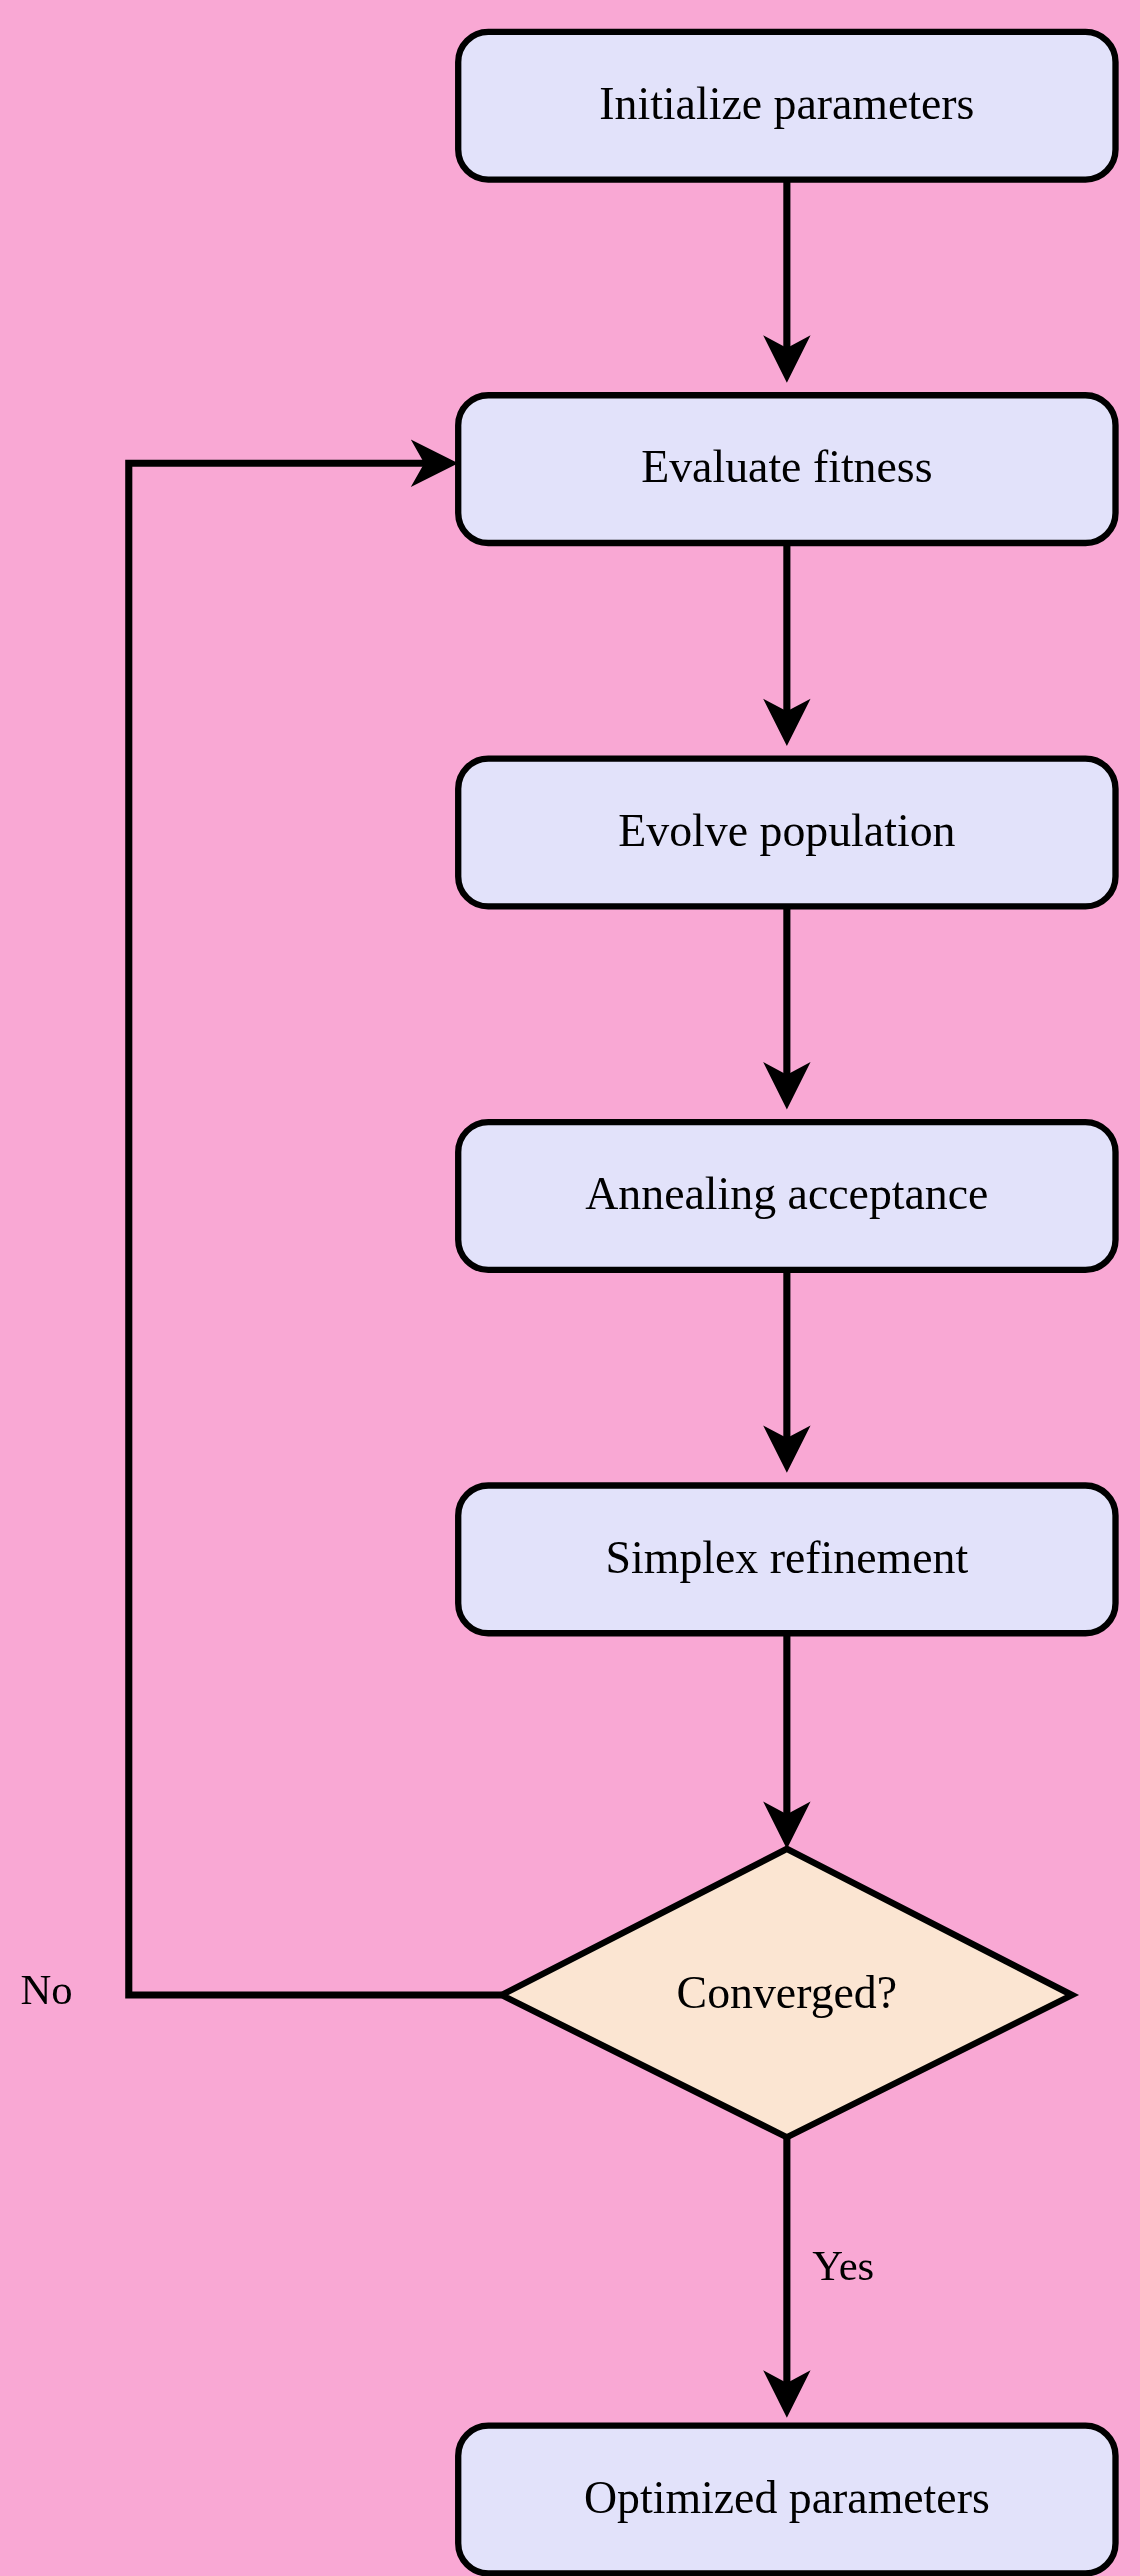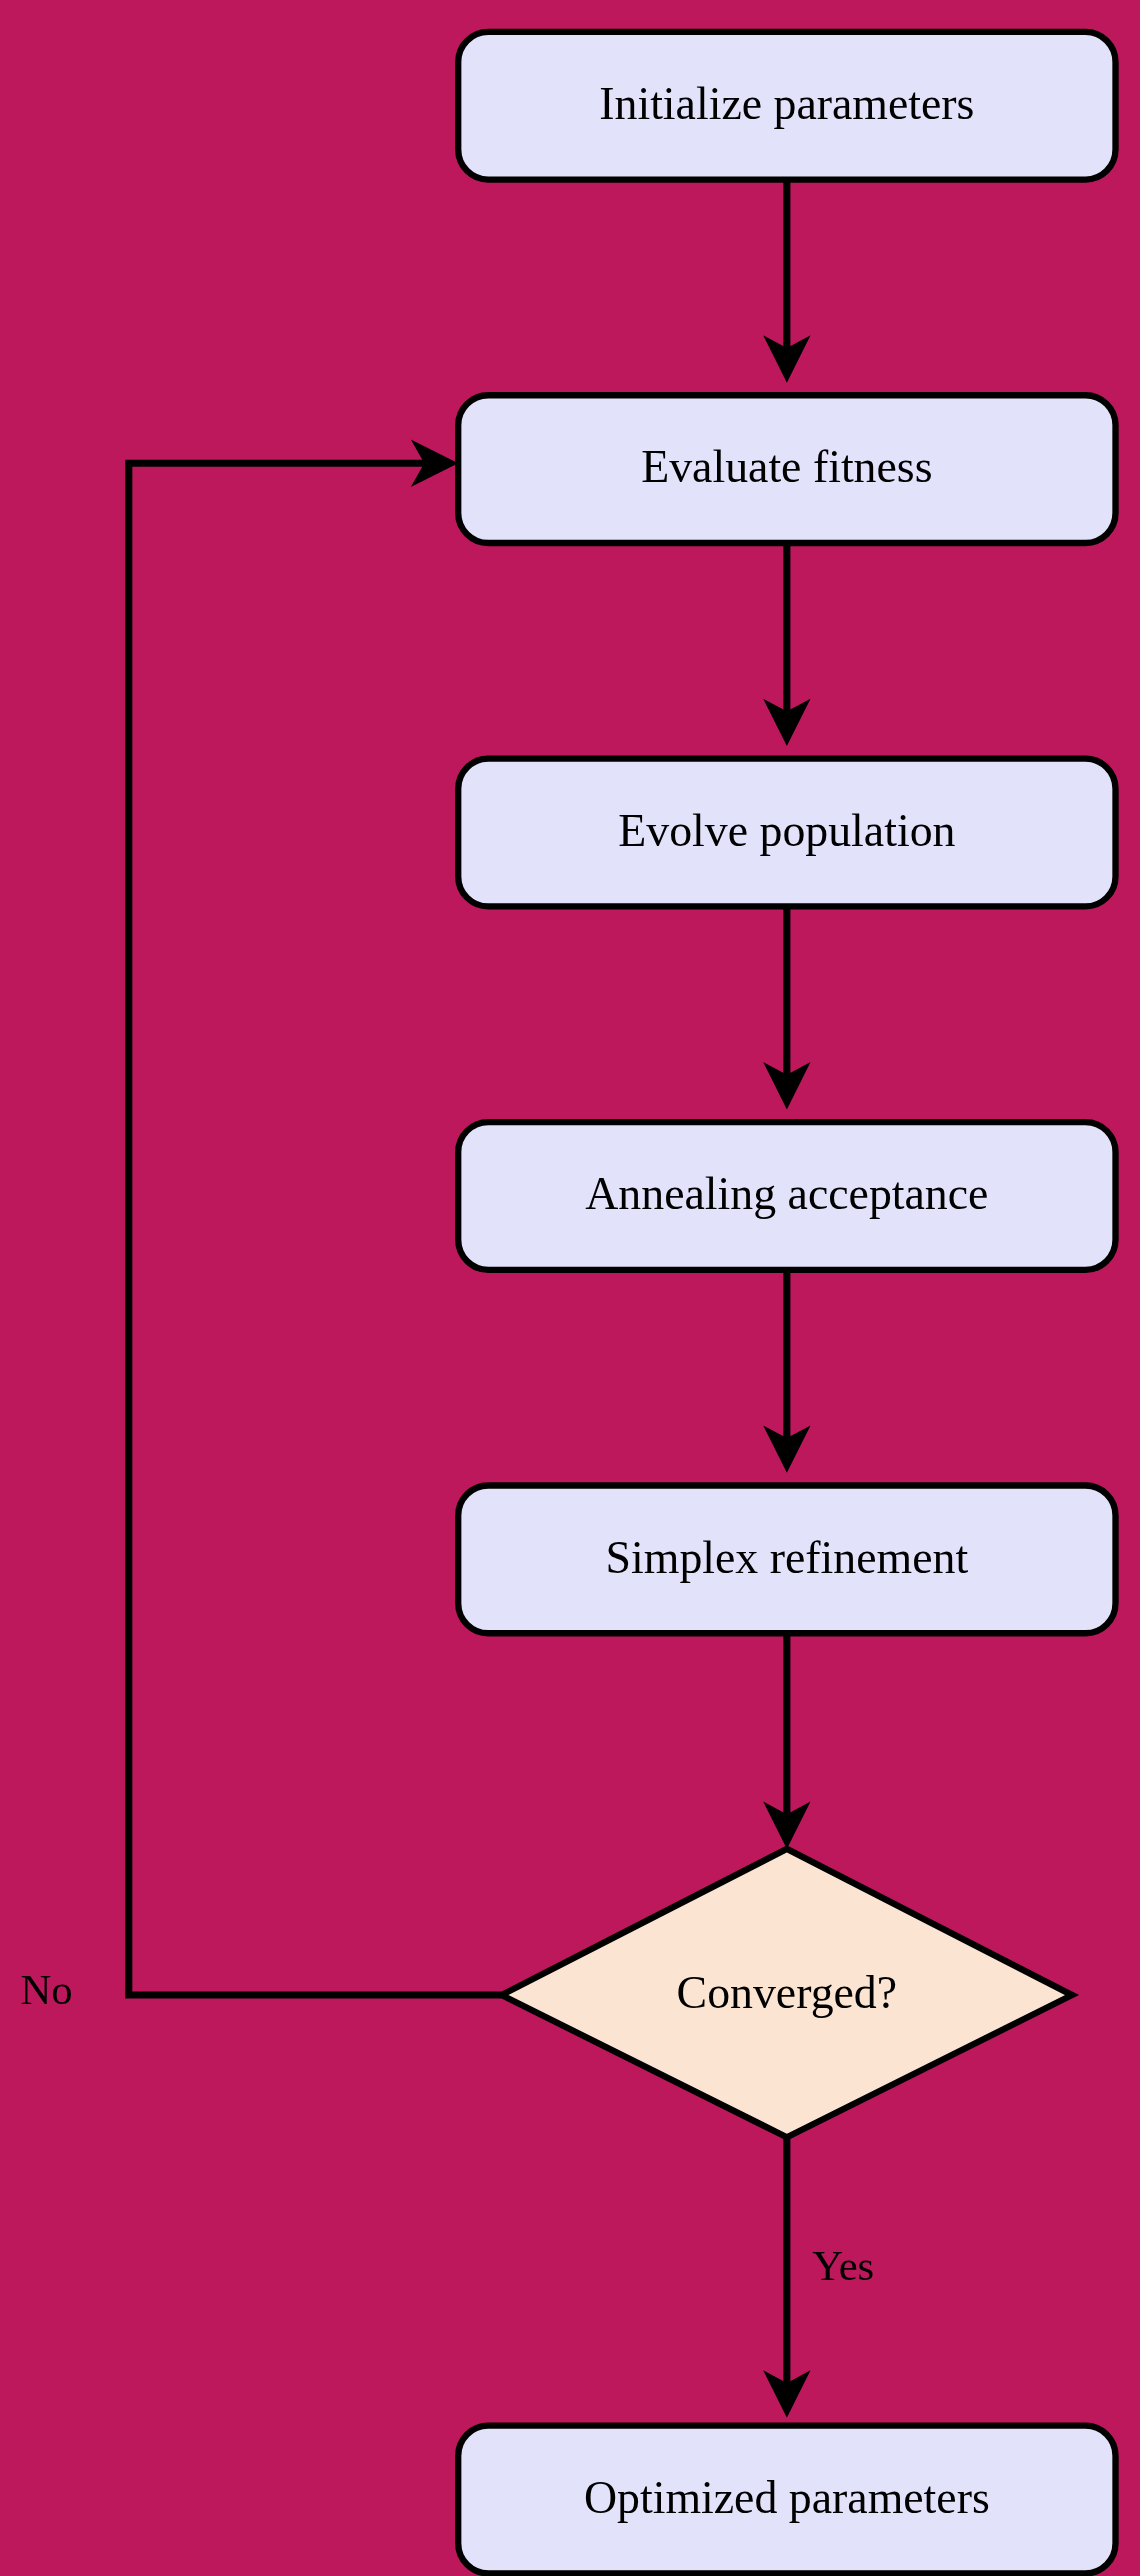--- a/index.html
+++ b/index.html
@@ -7,21 +7,21 @@
     padding: 0;
     background: #ffffff;
   }
   body {
     font-family: "Liberation Serif", "DejaVu Serif", serif;
   }
   #canvas {
     position: relative;
     width: 1140px;
     height: 2576px;
-    background: #be185d;
+    background: #f9a8d4;
     overflow: hidden;
   }
   #flow-svg {
     position: absolute;
     left: 0;
     top: 0;
     width: 1140px;
     height: 2576px;
   }
   .node-label {

